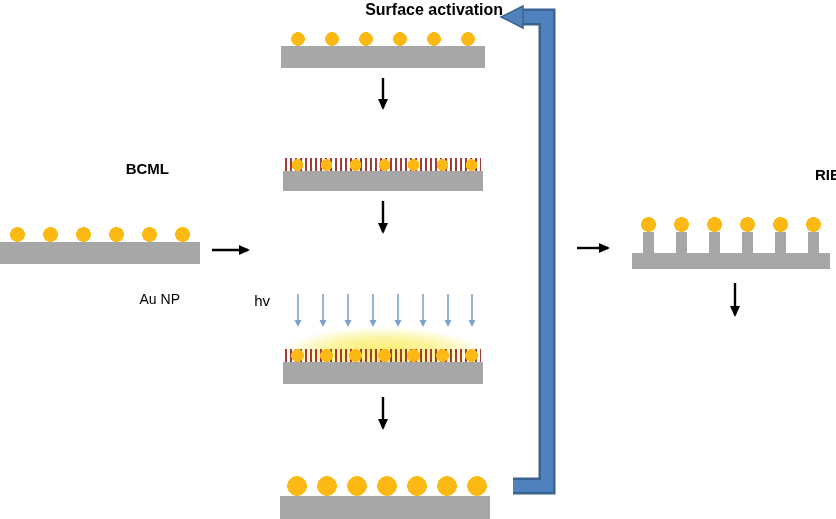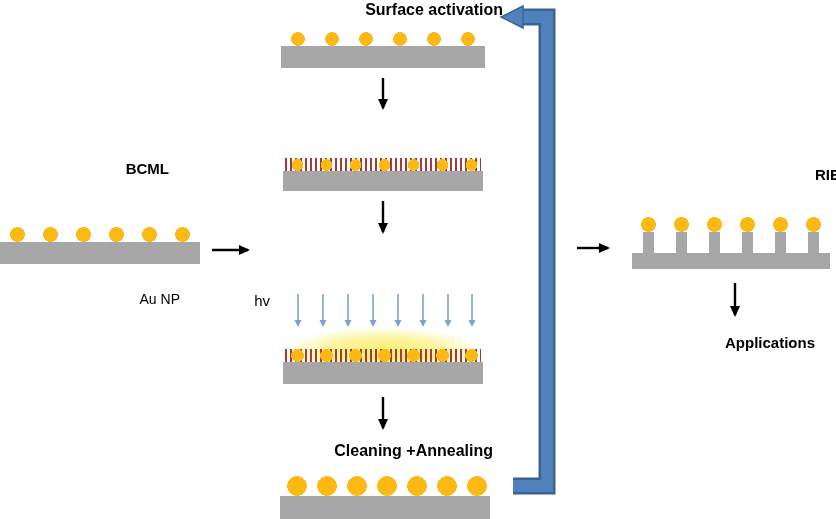--- a/index.html
+++ b/index.html
@@ -89,23 +89,21 @@
   <div class="fringe" style="left:285px; top:158px; width:196px; height:13px;"></div>
   <div class="dots" style="left:283px; top:159px; width:200px; height:12px; background-size:29px 12px;"></div>
   <div class="substrate" style="left:283px; top:171px; width:200px; height:20px;"></div>
 
   <div class="label t15" style="left:240px; top:292px; width:30px;">hv</div>
   <div class="glow" style="left:282px; top:327px; width:202px; height:50px;"></div>
   <div class="fringe" style="left:285px; top:349px; width:196px; height:13px;"></div>
   <div class="dots" style="left:283px; top:349px; width:200px; height:13px; background-size:29px 13px;"></div>
   <div class="substrate" style="left:283px; top:362px; width:200px; height:22px;"></div>
 
-  <div class="label bold t16" style="left:273px; top:442px; width:220px;">Cleaning +Annealing</div>
   <div class="dots" style="left:282px; top:476px; width:206px; height:20px; background-size:30px 20px;"></div>
   <div class="substrate" style="left:280px; top:496px; width:210px; height:23px;"></div>
 
   <div class="label bold t15" style="left:700px; top:166px; width:140px;">RIE</div>
   <div class="dots" style="left:632px; top:217px; width:198px; height:15px; background-size:33px 15px;"></div>
   <div class="pillars" style="left:632px; top:232px; width:198px; height:21px; background-size:33px 21px;"></div>
   <div class="substrate" style="left:632px; top:253px; width:198px; height:16px;"></div>
-  <div class="label bold t15" style="left:655px; top:334px; width:160px;">Applications</div>
 
 </div>
 
 </body></html>

